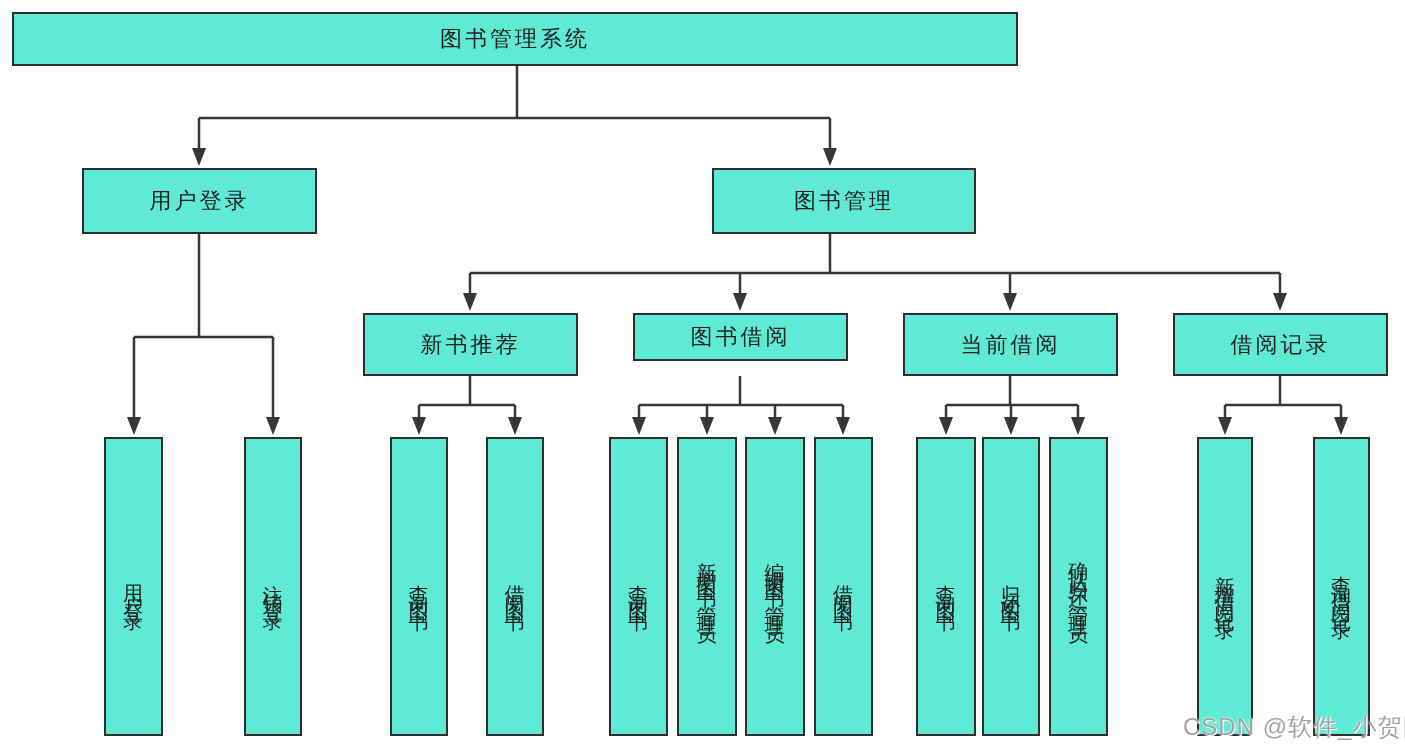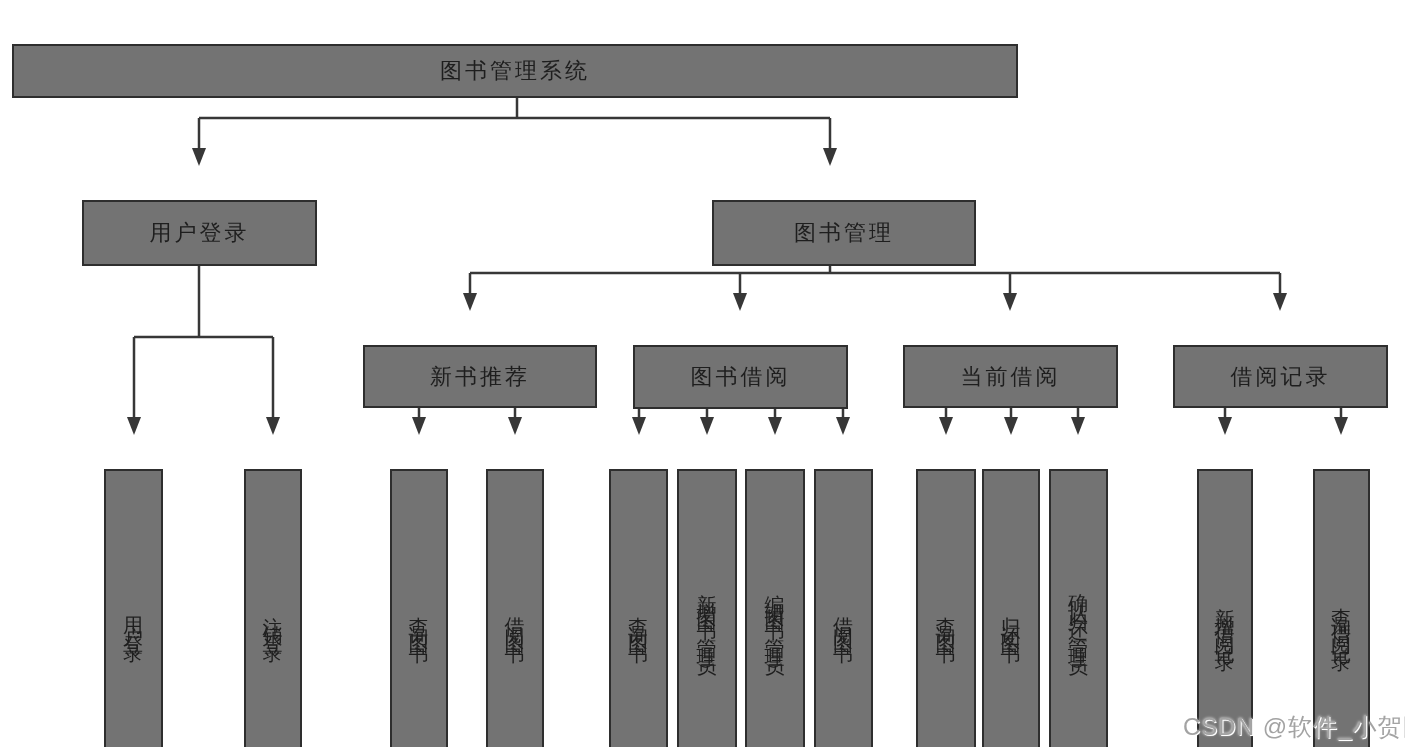--- a/index.html
+++ b/index.html
@@ -3,23 +3,22 @@
 <meta charset="utf-8">
 <style>
   html,body { margin:0; padding:0; background:#ffffff; }
   .canvas {
     position:relative; width:1405px; height:747px; background:#ffffff;
     font-family:"Liberation Sans","DejaVu Sans",sans-serif; color:#1e1e1e; overflow:hidden;
   }
   .wires { position:absolute; left:0; top:0; }
   .node {
     position:absolute; box-sizing:border-box; border:2.5px solid #2e2e2e;
-    background:#737373; display:flex; align-items:center; justify-content:center;
+    background:#5eead4; display:flex; align-items:center; justify-content:center;
     text-align:center;
-    margin-top:32px;
   }
   .hlabel { font-size:22px; letter-spacing:3px; white-space:nowrap; }
   .vtext {
     writing-mode:vertical-rl; text-orientation:mixed;
     font-size:20px; letter-spacing:9px; line-height:1;
   }
   .watermark {
     position:absolute; left:1183px; top:711px; z-index:5;
     font-size:24px; letter-spacing:1px; color:#a3a3a3;
     text-shadow:0 0 3px #ffffff, 1px 1px 0 #ffffff;
@@ -104,24 +103,24 @@
     <span class="hlabel">图书管理系统</span>
   </div>
 
   <div class="node" style="left:82px;top:168px;width:235px;height:66px">
     <span class="hlabel">用户登录</span>
   </div>
   <div class="node" style="left:712px;top:168px;width:264px;height:66px">
     <span class="hlabel">图书管理</span>
   </div>
 
-  <div class="node" style="left:363px;top:313px;width:234px;height:63px">
+  <div class="node" style="left:363px;top:313px;width:215px;height:63px">
     <span class="hlabel">新书推荐</span>
   </div>
-  <div class="node" style="left:633px;top:313px;width:215px;height:64px">
+  <div class="node" style="left:633px;top:313px;width:215px;height:48px">
     <span class="hlabel">图书借阅</span>
   </div>
   <div class="node" style="left:903px;top:313px;width:215px;height:63px">
     <span class="hlabel">当前借阅</span>
   </div>
   <div class="node" style="left:1173px;top:313px;width:215px;height:63px">
     <span class="hlabel">借阅记录</span>
   </div>
 
   <div class="node" style="left:104px;top:437px;width:59px;height:299px">

